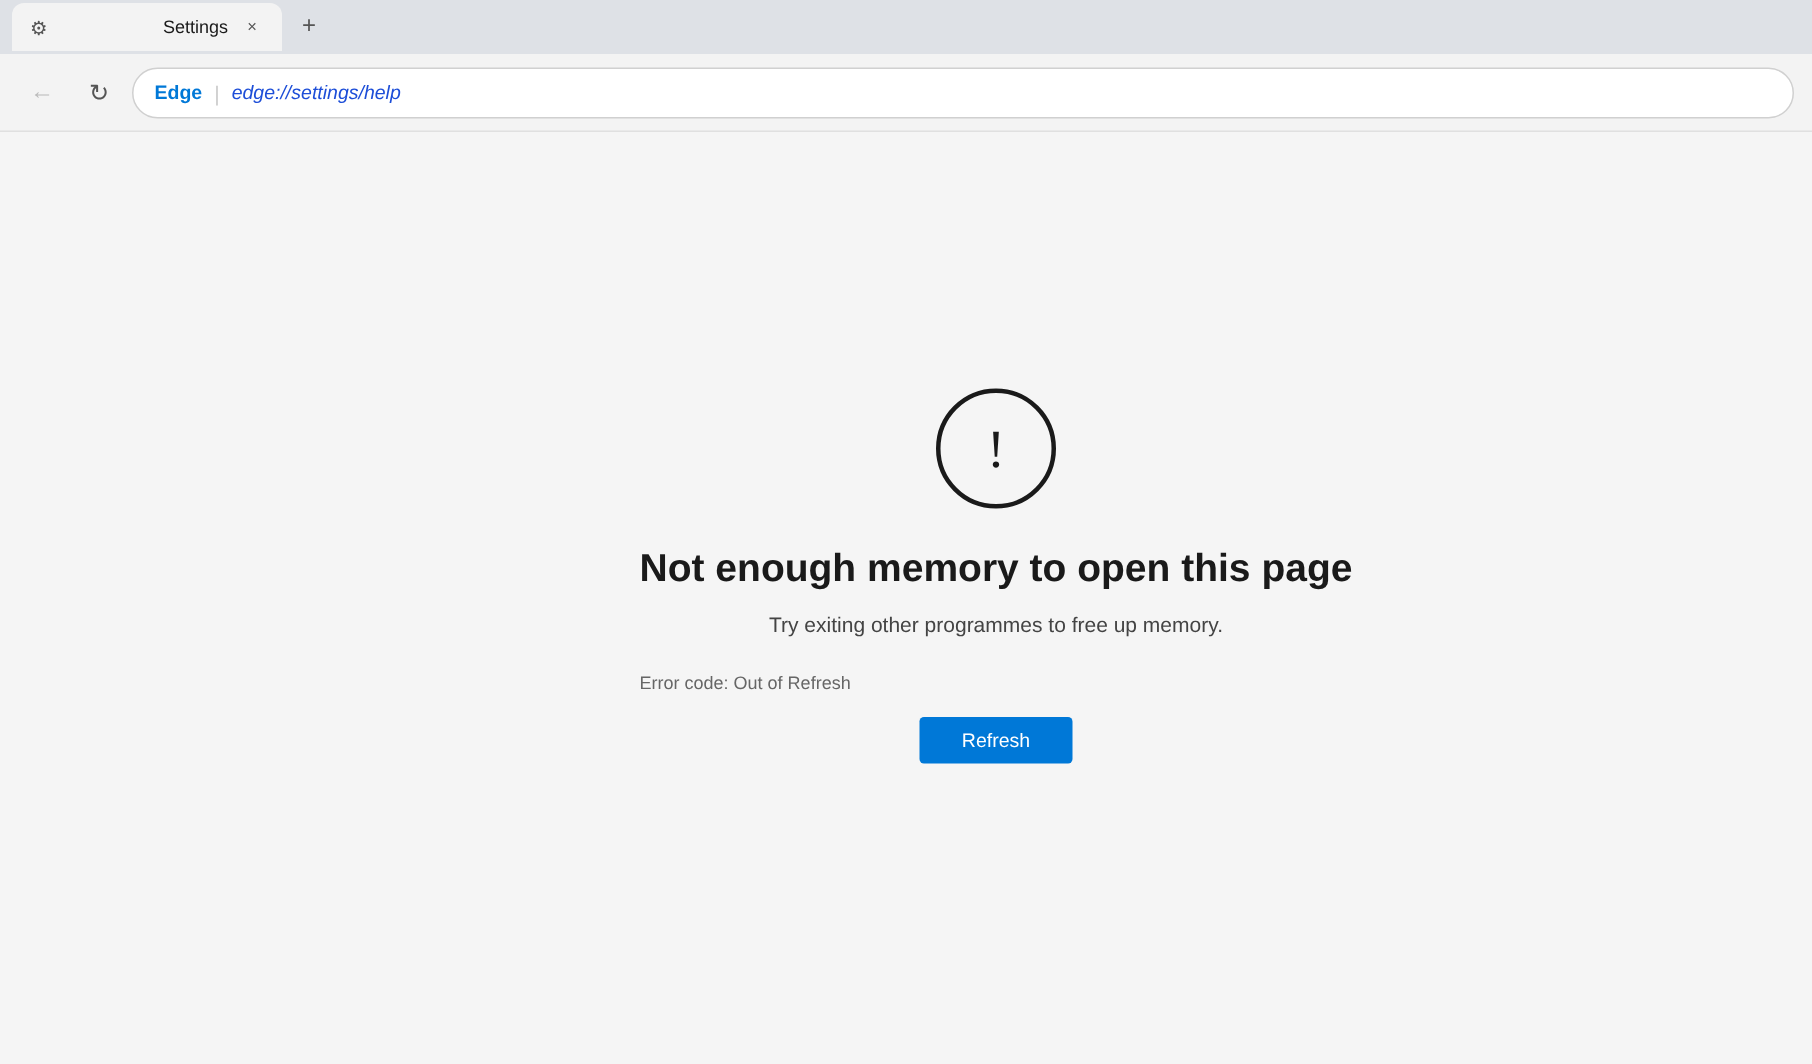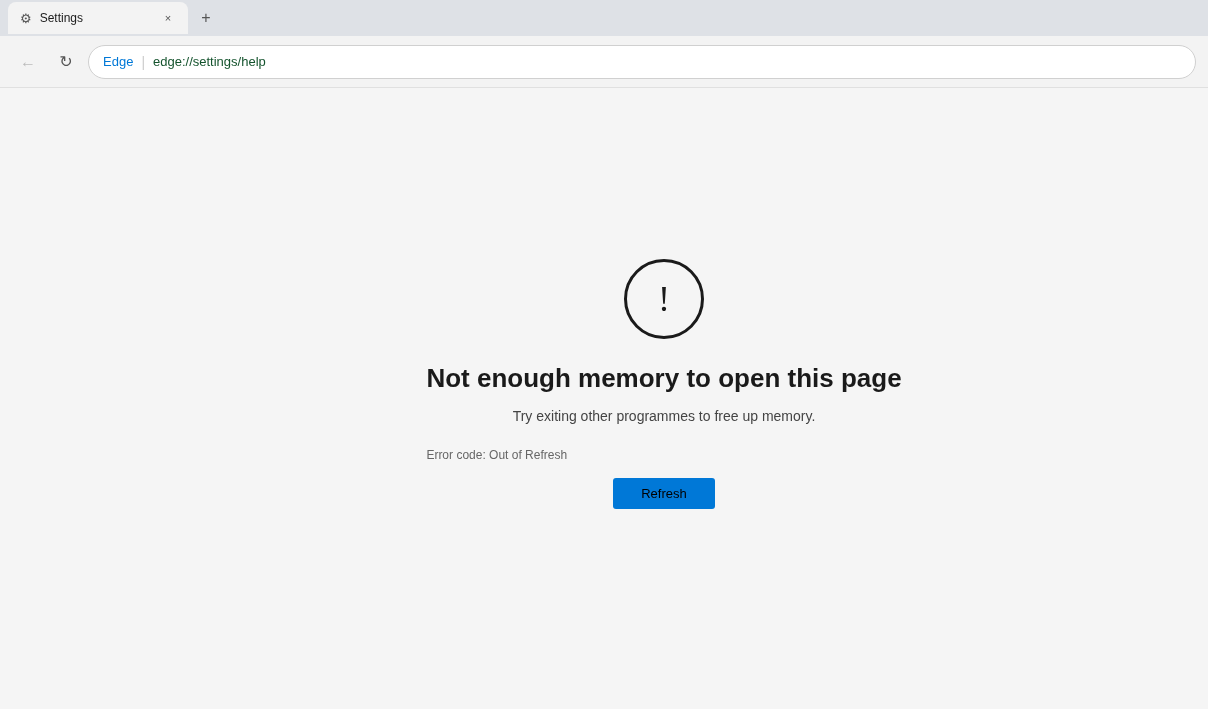--- a/index.html
+++ b/index.html
@@ -51,20 +51,21 @@
       color: #555;
     }
 
     .tab-title {
       font-size: 12px;
       color: #1a1a1a;
       flex: 1;
       white-space: nowrap;
       overflow: hidden;
       text-overflow: ellipsis;
+      text-align: right;
     }
 
     .tab-close {
       width: 16px;
       height: 16px;
       display: flex;
       align-items: center;
       justify-content: center;
       border-radius: 4px;
       font-size: 11px;
@@ -121,31 +122,32 @@
       border: 1px solid #d0d0d0;
       border-radius: 20px;
       height: 34px;
       padding: 0 14px;
       gap: 8px;
     }
 
     .address-bar-edge-logo {
       font-size: 13px;
       color: #0078d7;
-      font-weight: normal;
+      font-weight: bold;
     }
 
     .address-bar-separator {
       color: #ccc;
       font-size: 14px;
     }
 
     .address-bar-url {
       font-size: 13px;
-      color: #14532d;
+      color: #1d4ed8;
+      font-style: italic;
     }
 
     
     .page-content {
       display: flex;
       align-items: center;
       justify-content: center;
       background: #f5f5f5;
       height: calc(709px - 36px - 52px);
     }
@@ -194,21 +196,21 @@
 
     .error-code {
       font-size: 12px;
       color: #666;
       margin-bottom: 16px;
       align-self: flex-start;
     }
 
     .refresh-button {
       background: #0078d7;
-      color: #000000;
+      color: #ffffff;
       border: none;
       border-radius: 3px;
       padding: 8px 28px;
       font-size: 13px;
       font-family: 'Segoe UI', Arial, sans-serif;
       cursor: pointer;
       font-weight: 500;
       min-width: 100px;
     }
   </style>

